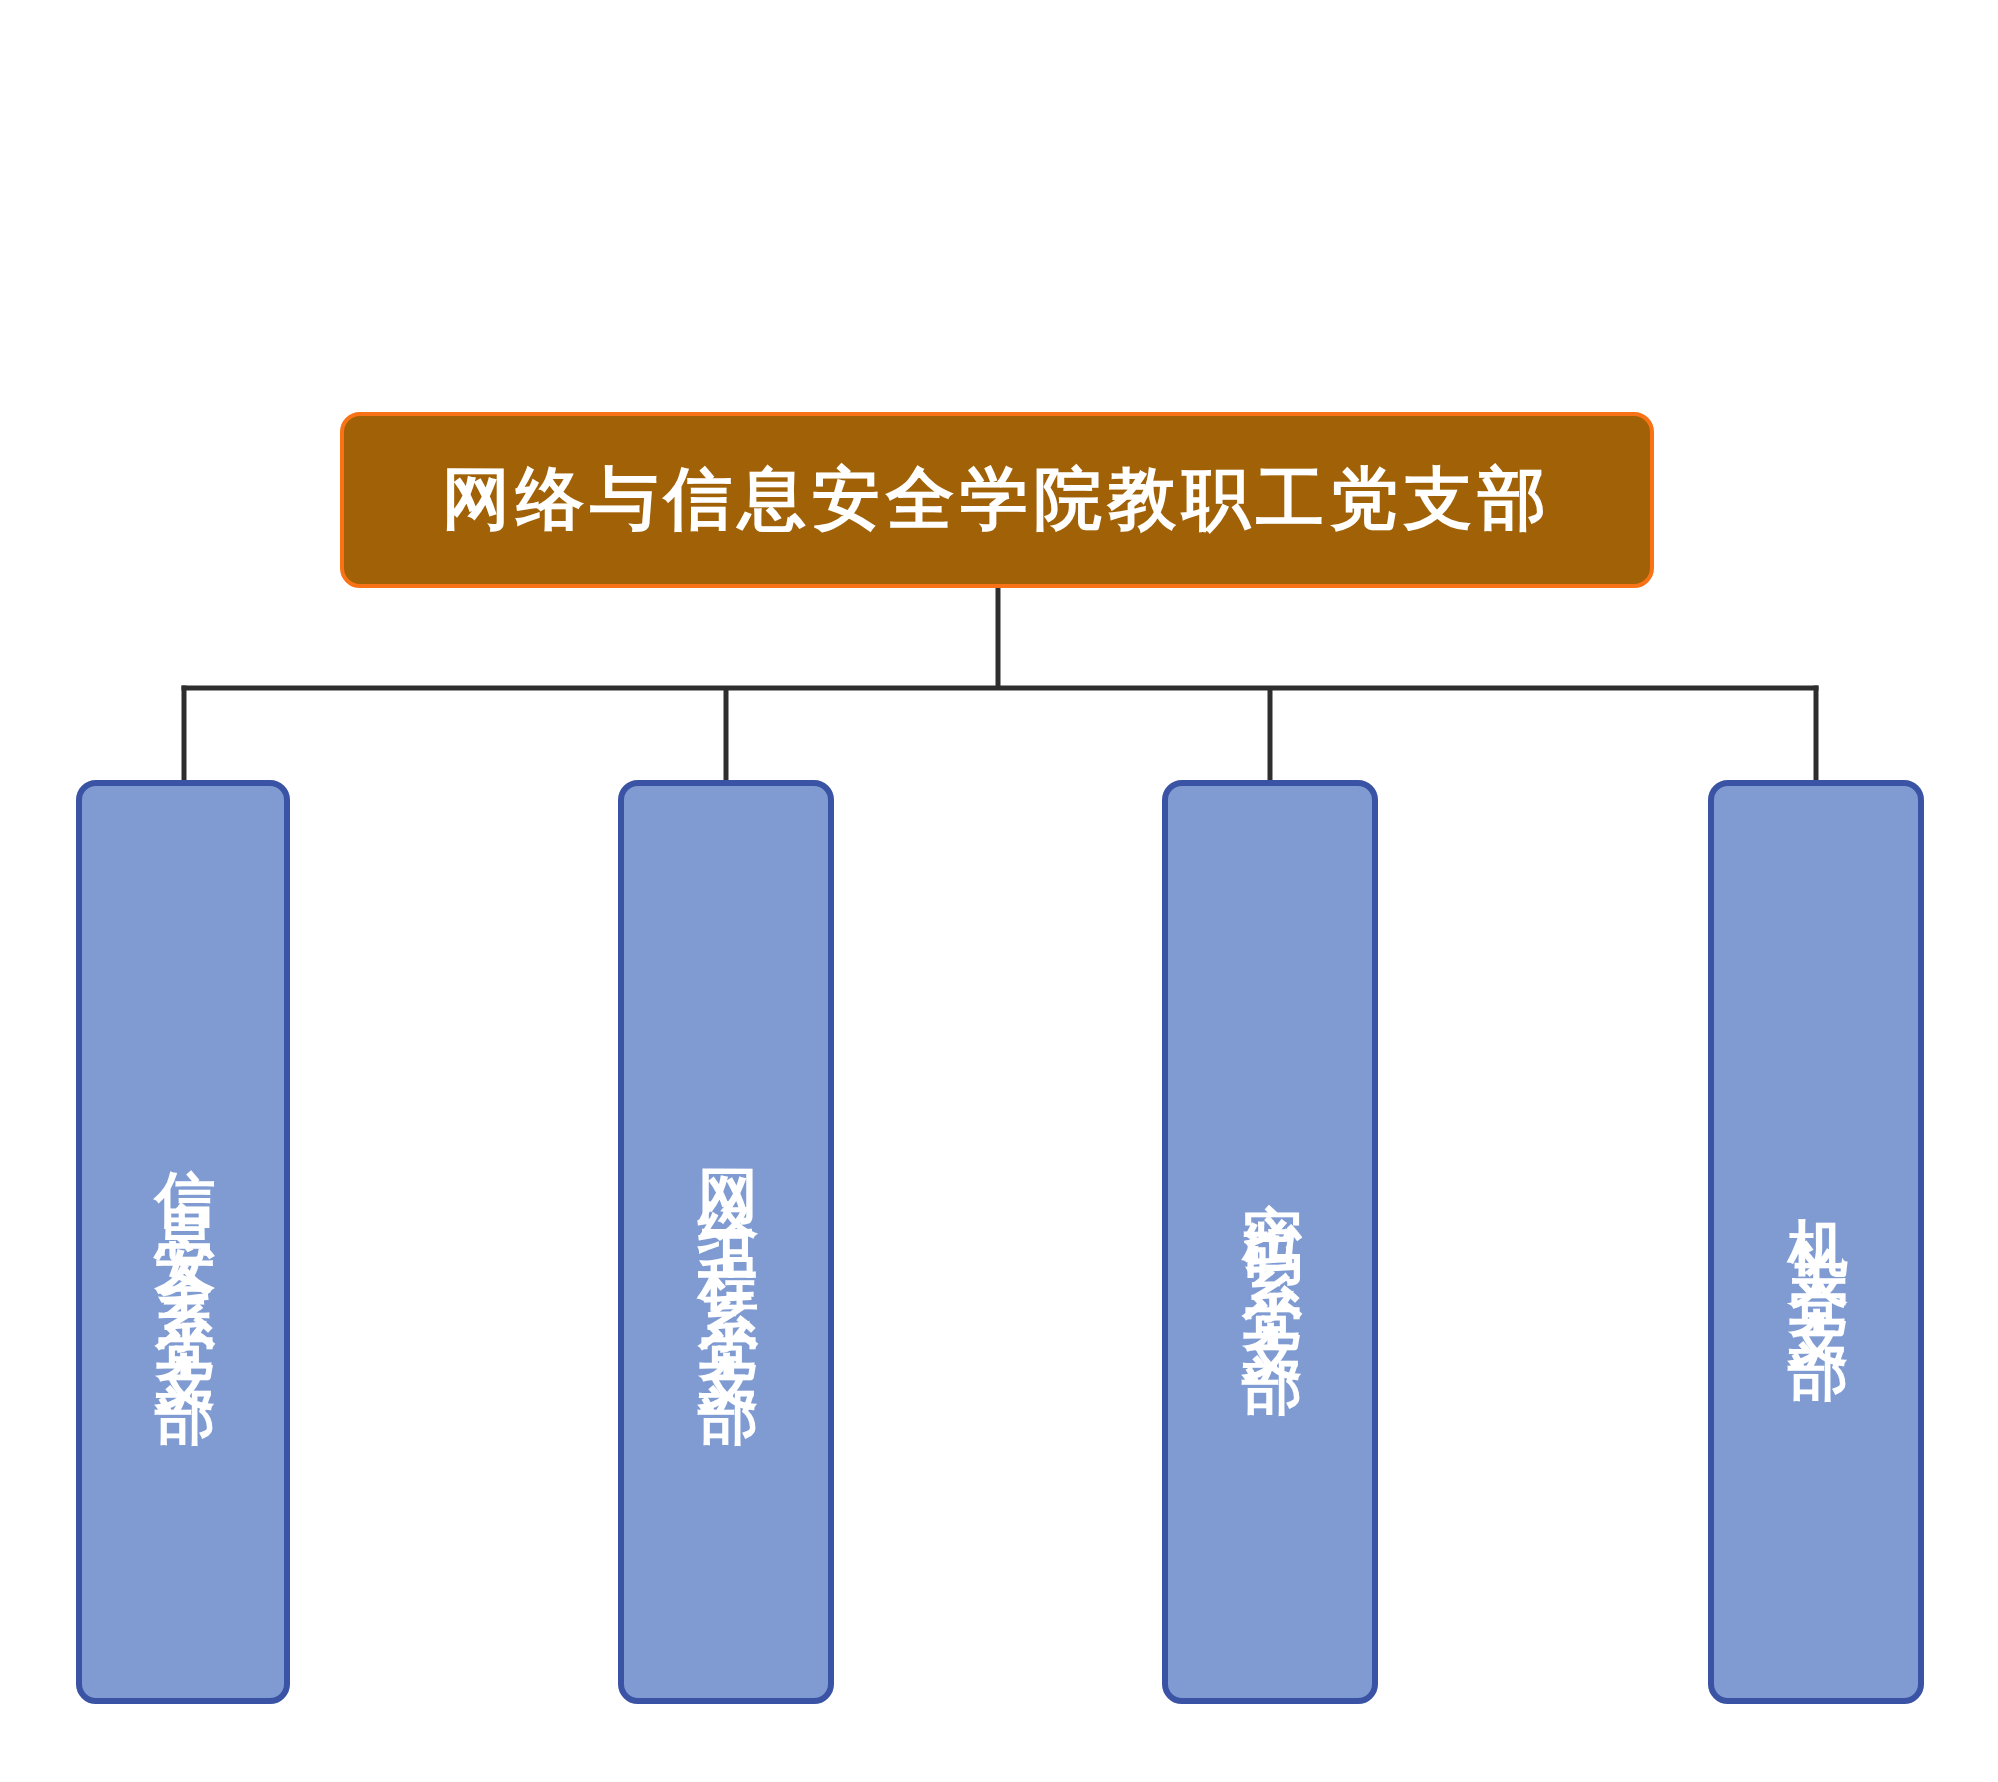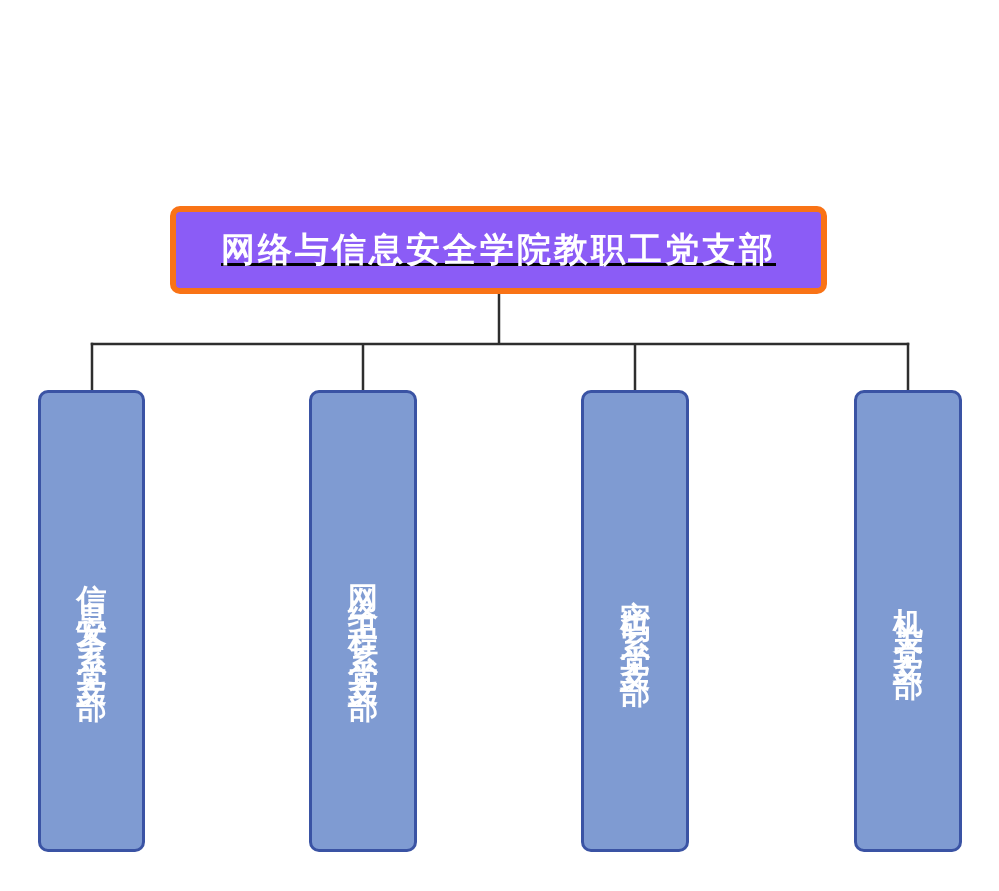--- a/index.html
+++ b/index.html
@@ -23,27 +23,26 @@
     height: 891px;
     pointer-events: none;
   }
   .root-box {
     position: absolute;
     left: 170px;
     top: 206px;
     width: 657px;
     height: 88px;
     box-sizing: border-box;
-    background: #8b5cf6;
-    border: 6px solid #f97316;
+    background: #a16207;
+    border: 2px solid #f97316;
     border-radius: 10px;
     display: flex;
     align-items: center;
     justify-content: center;
-    text-decoration: underline;
   }
   .root-label {
     color: #ffffff;
     font-size: 34px;
     font-weight: bold;
     letter-spacing: 3px;
     white-space: nowrap;
   }
   .child-box {
     position: absolute;

